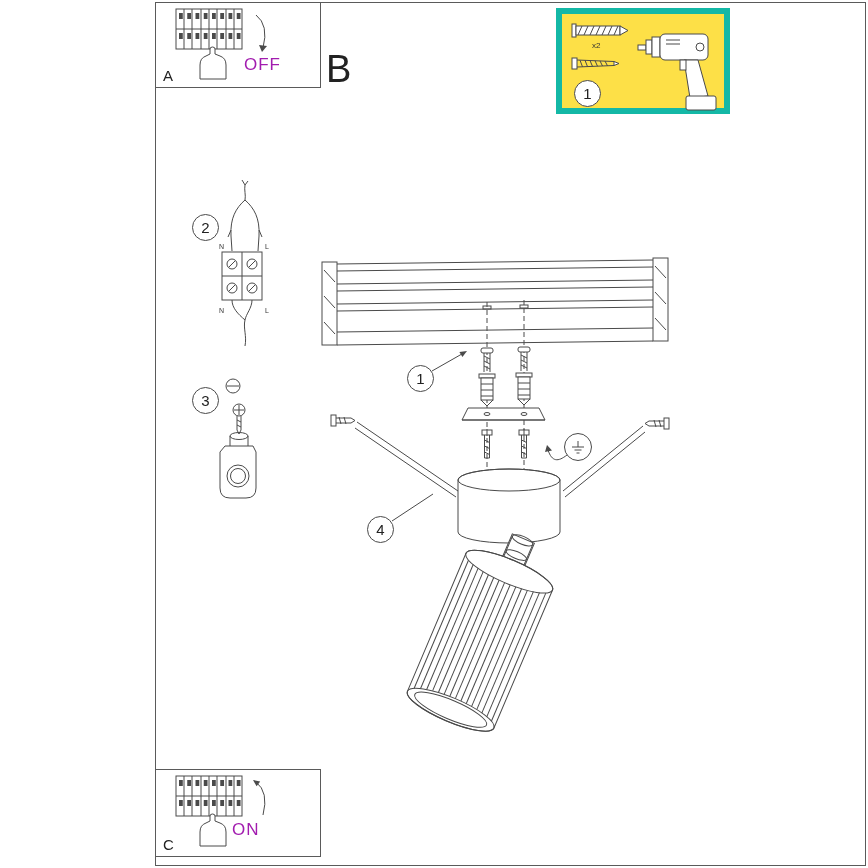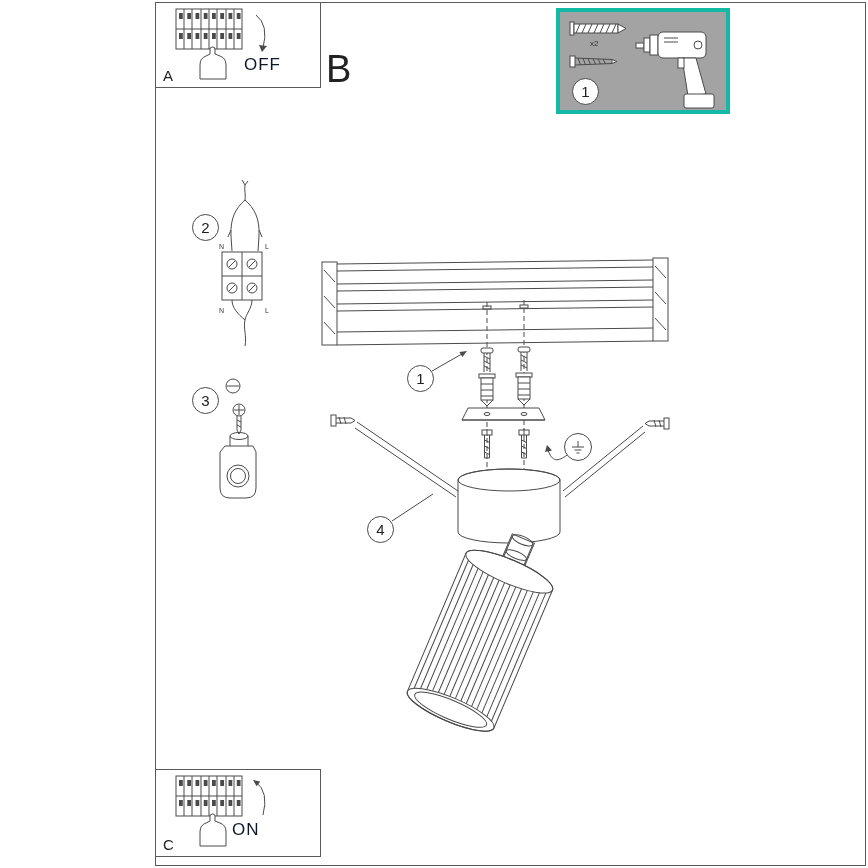--- a/index.html
+++ b/index.html
@@ -7,26 +7,26 @@
   body{font-family:"Liberation Sans","DejaVu Sans",sans-serif;color:#2e2e2e;position:relative}
   .abs{position:absolute}
   svg{display:block;overflow:visible}
   svg *{stroke:#4a4a4a;fill:none}
   svg .f{fill:#fff}
   svg .fd{fill:#4a4a4a;stroke:none}
   svg text{stroke:none;fill:#333;font-family:"Liberation Sans","DejaVu Sans",sans-serif}
   .outer-border{left:155px;top:2px;width:711px;height:864px;border:1px solid #5a5a5a}
   .pbox{width:166px;height:86px;border:1px solid #5a5a5a;background:#fff}
   .pbox .corner{position:absolute;left:7px;bottom:3px;font-size:15px;color:#222}
-  .pbox .state{position:absolute;left:88px;top:52px;font-size:17px;letter-spacing:1px;color:#0f172a}
+  .pbox .state{position:absolute;left:88px;top:52px;font-size:17px;letter-spacing:1px;color:#a21caf}
   #box-a{left:155px;top:2px}
   #box-c{left:155px;top:769px;height:88px}
   #box-c .state{left:76px;top:50px}
   .big-b{left:326px;top:48px;font-size:38px;color:#222}
-  .tools-box{left:556px;top:8px;width:174px;height:106px;border:4px solid #14b8a6;background:#a3a3a3}
+  .tools-box{left:556px;top:8px;width:174px;height:106px;border:6px solid #14b8a6;background:#fde047}
   .circ{width:27px;height:27px;border:1px solid #4a4a4a;border-radius:50%;background:#fff;display:flex;align-items:center;justify-content:center;font-size:15px;color:#222}
   .footer{left:444px;top:815px;font-size:9px;line-height:12px;color:#3c3c3c}
 </style>
 </head>
 <body>
 
 <div class="abs" style="inset:0">
 
   <div class="abs outer-border"></div>
 

